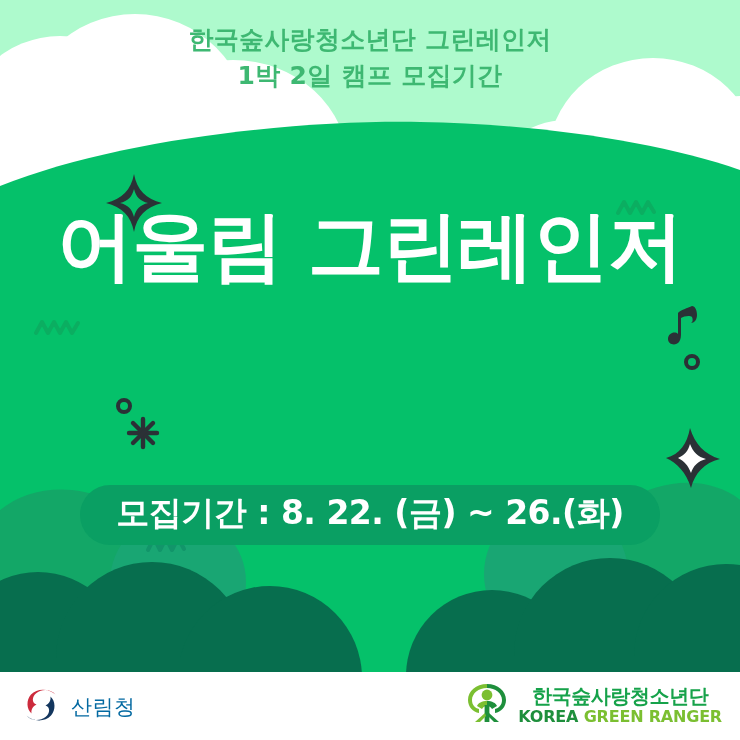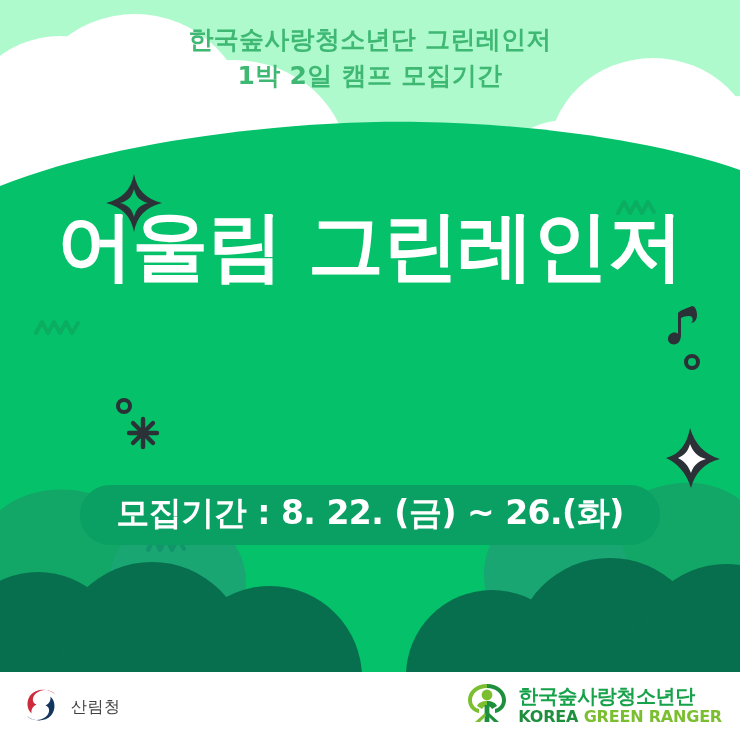--- a/index.html
+++ b/index.html
@@ -116,31 +116,31 @@
     position:absolute; left:0; top:672px;
     width:740px; height:68px;
     background:#ffffff;
     z-index:9;
   }
   .logo-kfs {
     position:absolute; left:22px; top:14px;
     display:flex; align-items:center; gap:11px;
   }
   .logo-kfs .label {
-    color:#404040;
+    color:#0369a1;
     font-family:Liberation Serif, serif;
-    font-size:16px;
+    font-size:21px;
     font-weight:400;
     letter-spacing:0.5px;
   }
   .logo-kgr {
     position:absolute; right:18px; top:10px;
     display:flex; align-items:center; gap:9px;
   }
-  .kgr-text { display:flex; flex-direction:column; line-height:1; }
+  .kgr-text { display:flex; flex-direction:column; line-height:1;text-align:center; }
   .kgr-ko {
     color:#16A24A;
     font-family:"DejaVu Sans", sans-serif;
     font-size:20px; font-weight:700;
     letter-spacing:-0.4px;
     margin-bottom:3px;
   }
   .kgr-en {
     font-family:"DejaVu Sans", sans-serif;
     font-size:16px; font-weight:700;

